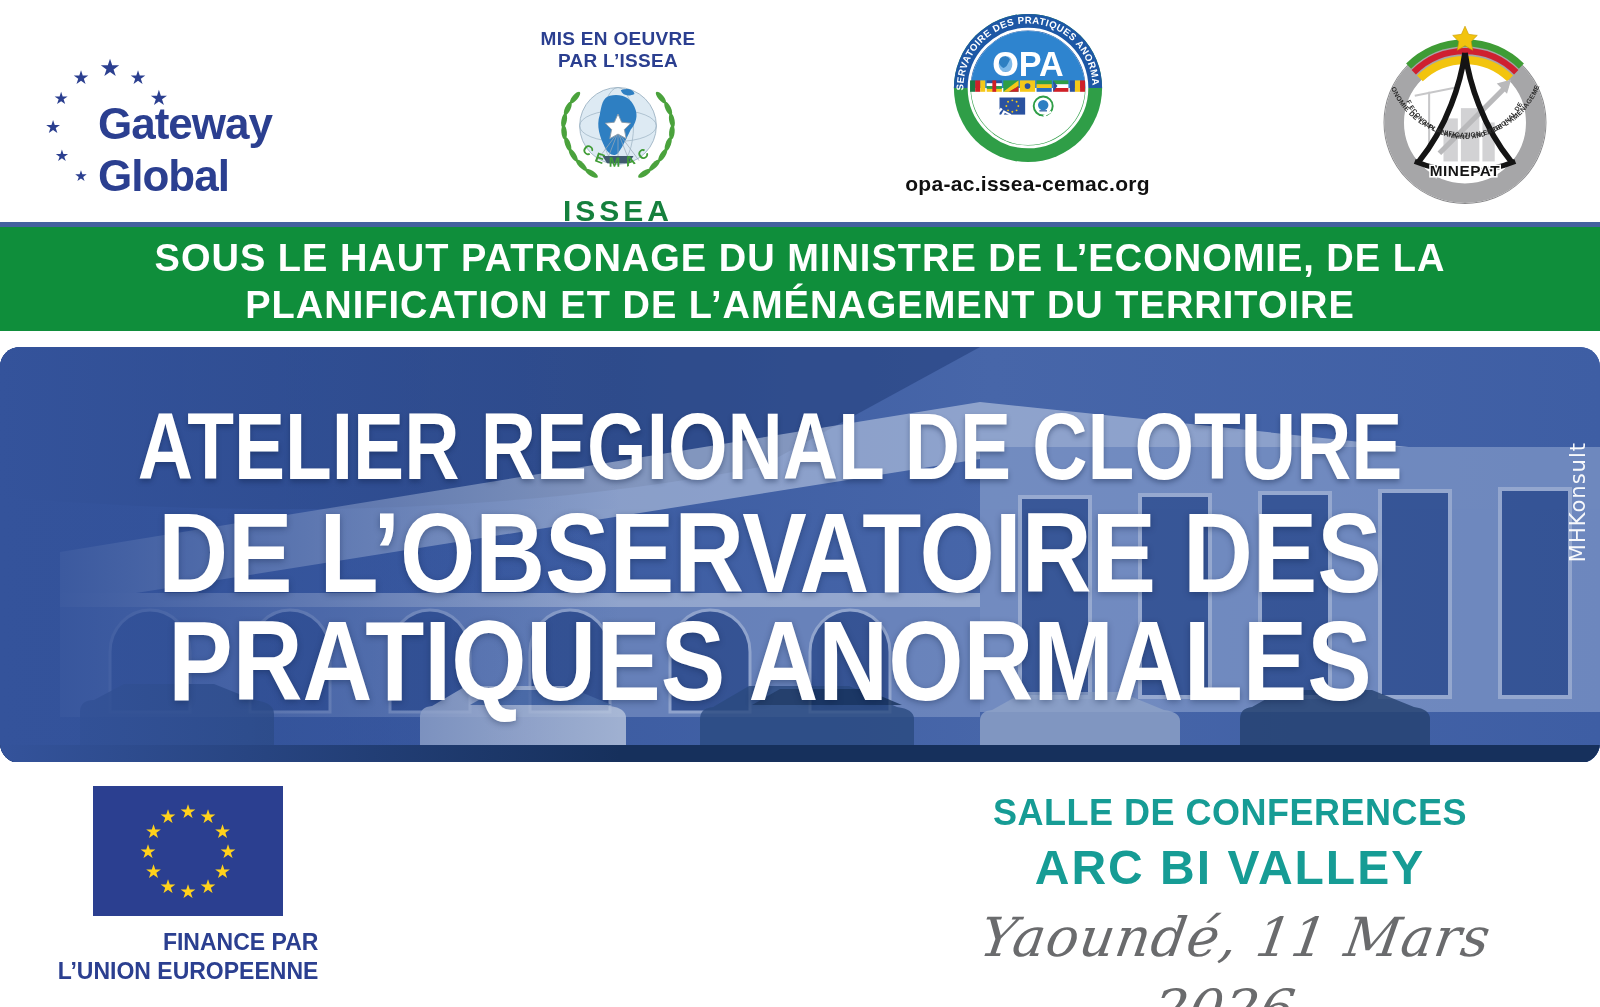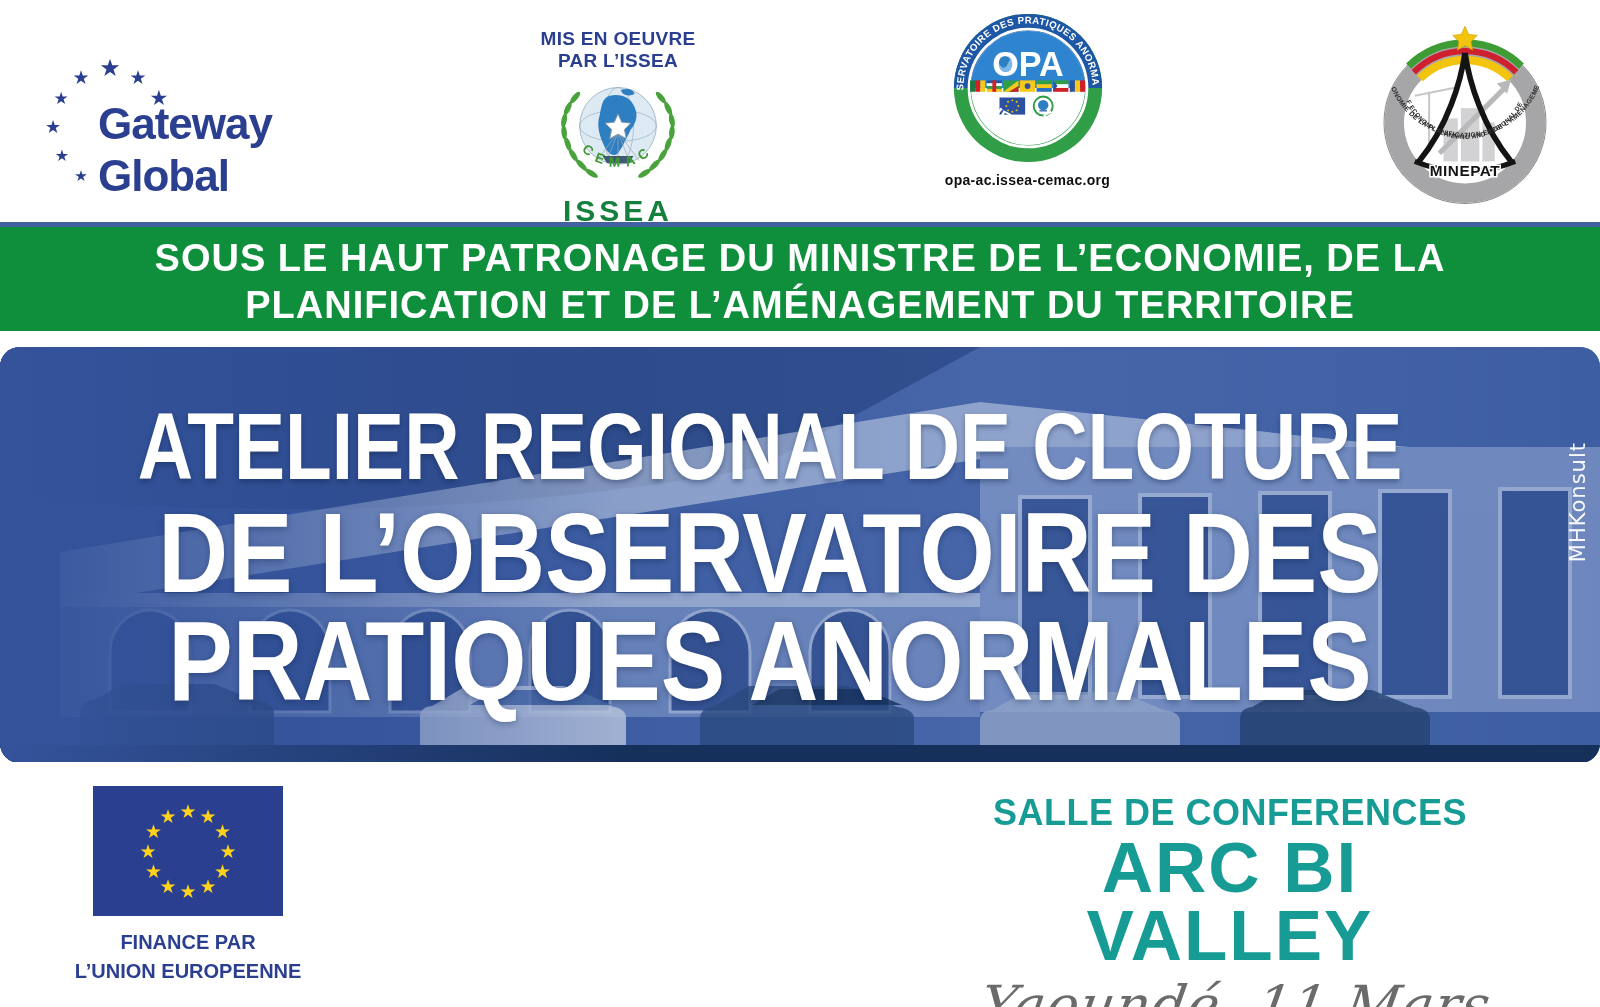--- a/index.html
+++ b/index.html
@@ -8,45 +8,45 @@
   
   .header{position:absolute;left:0;top:0;width:1600px;height:238px;background:#fff;}
   .gg-block{position:absolute;left:40px;top:50px;width:300px;height:160px;}
   .gg-text{position:absolute;left:58px;top:48px;color:#2b3f90;font-weight:800;
            font-size:44px;line-height:52px;letter-spacing:-1px;}
   .issea-block{position:absolute;left:468px;top:28px;width:300px;height:200px;
                display:flex;flex-direction:column;align-items:center;}
   .issea-caption{color:#2b3f90;font-weight:800;font-size:19px;line-height:22px;text-align:center;letter-spacing:.3px;}
   .issea-name{color:#15803d;font-weight:800;font-size:30px;letter-spacing:4px;margin-top:-4px;}
   .opa-block{position:absolute;left:895px;top:12px;width:265px;display:flex;flex-direction:column;align-items:center;}
-  .opa-url{margin-top:8px;color:#101010;font-weight:800;font-size:14px;letter-spacing:.3px;}
+  .opa-url{margin-top:8px;color:#101010;font-weight:800;font-size:21px;letter-spacing:.3px;}
   .minepat-block{position:absolute;left:1355px;top:20px;width:220px;height:205px;}
   
   .green-band{position:absolute;left:0;top:222px;width:1600px;height:109px;box-sizing:border-box;
               background:#0f8e3b;border-top:5px solid #44619f;text-align:center;color:#fff;}
   .green-band .l{font-weight:800;font-size:38px;line-height:47px;letter-spacing:1px;}
   .green-band .l1{margin-top:8px;}
   
   .blue-band{position:absolute;left:0;top:347px;width:1600px;height:416px;background:#3b5a9e;overflow:hidden;border-radius:20px;}
   .scene{position:absolute;left:0;top:0;width:1600px;height:415px;}
   .title{position:absolute;left:0;top:0;width:1540px;text-align:center;color:#ffffff;}
   .title .t{font-weight:800;white-space:nowrap;
             text-shadow:0 2px 6px rgba(10,25,60,.35);}
   .t1{font-size:88px;line-height:96px;margin-top:52px;transform:scale(.87,1.08);}
   .t2{font-size:104px;line-height:104px;margin-top:6px;transform:scale(.93,1.08);}
   .t3{font-size:104px;line-height:104px;margin-top:4px;transform:scale(.93,1.08);}
   .watermark{position:absolute;right:10px;top:95px;color:#fff;font-size:21px;letter-spacing:1px;
              writing-mode:vertical-rl;transform:rotate(180deg);font-family:"DejaVu Sans",sans-serif;opacity:.95;}
   
   .footer{position:absolute;left:0;top:762px;width:1600px;height:245px;background:#fff;}
   .eu-block{position:absolute;left:88px;top:24px;width:200px;display:flex;flex-direction:column;align-items:center;}
-  .eu-caption{margin-top:12px;color:#2b3f90;font-weight:800;font-size:20px;line-height:29px;text-align:center;white-space:nowrap;}
+  .eu-caption{margin-top:12px;color:#2b3f90;font-weight:800;font-size:23px;line-height:29px;text-align:right;white-space:nowrap;}
   .venue-block{position:absolute;right:90px;top:30px;width:560px;text-align:center;}
   .venue-hall{color:#169c95;font-weight:800;font-size:36px;line-height:42px;letter-spacing:.5px;}
-  .venue-name{color:#169c95;font-weight:800;font-size:71px;line-height:68px;letter-spacing:2px;}
+  .venue-name{color:#169c95;font-weight:800;font-size:48px;line-height:68px;letter-spacing:2px;}
   .venue-date{color:#6a6b6d;font-family:"DejaVu Serif",serif;font-style:italic;font-size:54px;line-height:72px;
               transform:skewX(-9deg);letter-spacing:1px;}
 </style>
 </head>
 <body>
 
 <div class="poster">
 
   <div class="header">
 

